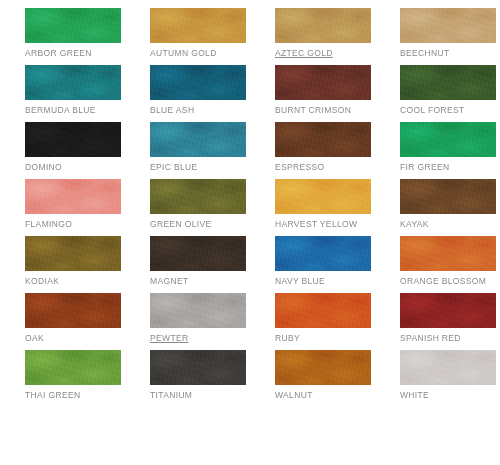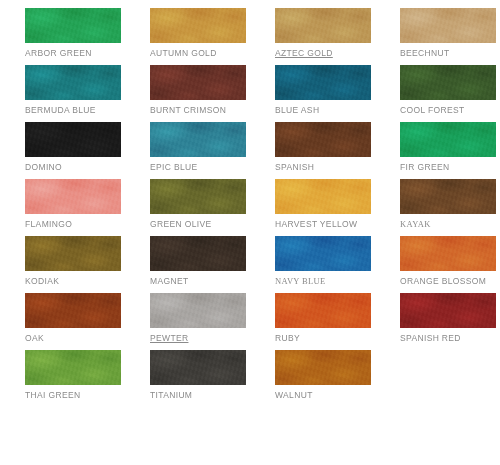--- a/index.html
+++ b/index.html
@@ -89,74 +89,74 @@
     </div>
     <div class="swatch-cell">
       <div class="swatch-chip" style="background-color: rgb(198, 164, 116);"></div>
       <div class="swatch-label" style="color: rgb(138, 138, 138);">BEECHNUT</div>
     </div>
     <div class="swatch-cell">
       <div class="swatch-chip" style="background-color: rgb(26, 122, 126);"></div>
       <div class="swatch-label" style="color: rgb(138, 138, 138);">BERMUDA BLUE</div>
     </div>
     <div class="swatch-cell">
+      <div class="swatch-chip" style="background-color: rgb(19, 95, 120);"></div>
+      <div class="swatch-label" style="color: rgb(138, 138, 138);">BLUE ASH</div>
+    </div>
+    <div class="swatch-cell">
       <div class="swatch-chip" style="background-color: rgb(106, 50, 40);"></div>
       <div class="swatch-label" style="color: rgb(138, 138, 138);">BURNT CRIMSON</div>
-    </div>
-    <div class="swatch-cell">
-      <div class="swatch-chip" style="background-color: rgb(19, 95, 120);"></div>
-      <div class="swatch-label" style="color: rgb(138, 138, 138);">BLUE ASH</div>
     </div>
     <div class="swatch-cell">
       <div class="swatch-chip" style="background-color: rgb(58, 90, 42);"></div>
       <div class="swatch-label" style="color: rgb(138, 138, 138);">COOL FOREST</div>
     </div>
     <div class="swatch-cell">
       <div class="swatch-chip" style="background-color: rgb(26, 26, 26);"></div>
       <div class="swatch-label" style="color: rgb(138, 138, 138); text-align: right;">DOMINO</div>
     </div>
     <div class="swatch-cell">
       <div class="swatch-chip" style="background-color: rgb(46, 130, 150);"></div>
       <div class="swatch-label" style="color: rgb(138, 138, 138);">EPIC BLUE</div>
     </div>
     <div class="swatch-cell">
       <div class="swatch-chip" style="background-color: rgb(102, 58, 32);"></div>
-      <div class="swatch-label" style="color: rgb(138, 138, 138);">SPANISH</div>
+      <div class="swatch-label" style="color: rgb(138, 138, 138);">ESPRESSO</div>
     </div>
     <div class="swatch-cell">
       <div class="swatch-chip" style="background-color: rgb(24, 160, 90);"></div>
       <div class="swatch-label" style="color: rgb(138, 138, 138);">FIR GREEN</div>
     </div>
     <div class="swatch-cell">
       <div class="swatch-chip" style="background-color: rgb(233, 144, 134);"></div>
       <div class="swatch-label" style="color: rgb(138, 138, 138);">FLAMINGO</div>
     </div>
     <div class="swatch-cell">
       <div class="swatch-chip" style="background-color: rgb(103, 104, 43);"></div>
       <div class="swatch-label" style="color: rgb(138, 138, 138);">GREEN OLIVE</div>
     </div>
     <div class="swatch-cell">
       <div class="swatch-chip" style="background-color: rgb(226, 169, 58);"></div>
       <div class="swatch-label" style="color: rgb(138, 138, 138);">HARVEST YELLOW</div>
     </div>
     <div class="swatch-cell">
       <div class="swatch-chip" style="background-color: rgb(107, 70, 38);"></div>
-      <div class="swatch-label" style="color: rgb(138, 138, 138); font-family: Liberation Serif, serif;">KAYAK</div>
+      <div class="swatch-label" style="color: rgb(138, 138, 138);">KAYAK</div>
     </div>
     <div class="swatch-cell">
       <div class="swatch-chip" style="background-color: rgb(122, 99, 36);"></div>
       <div class="swatch-label" style="color: rgb(138, 138, 138);">KODIAK</div>
     </div>
     <div class="swatch-cell">
       <div class="swatch-chip" style="background-color: rgb(58, 46, 37);"></div>
       <div class="swatch-label" style="color: rgb(138, 138, 138);">MAGNET</div>
     </div>
     <div class="swatch-cell">
       <div class="swatch-chip" style="background-color: rgb(29, 106, 168);"></div>
-      <div class="swatch-label" style="color: rgb(138, 138, 138); font-family: Liberation Serif, serif;">NAVY BLUE</div>
+      <div class="swatch-label" style="color: rgb(138, 138, 138);">NAVY BLUE</div>
     </div>
     <div class="swatch-cell">
       <div class="swatch-chip" style="background-color: rgb(210, 104, 42);"></div>
       <div class="swatch-label" style="color: rgb(138, 138, 138);">ORANGE BLOSSOM</div>
     </div>
     <div class="swatch-cell">
       <div class="swatch-chip" style="background-color: rgb(142, 60, 24);"></div>
       <div class="swatch-label" style="color: rgb(138, 138, 138);">OAK</div>
     </div>
     <div class="swatch-cell">
@@ -176,13 +176,17 @@
       <div class="swatch-label" style="color: rgb(138, 138, 138);">THAI GREEN</div>
     </div>
     <div class="swatch-cell">
       <div class="swatch-chip" style="background-color: rgb(62, 60, 56);"></div>
       <div class="swatch-label" style="color: rgb(138, 138, 138);">TITANIUM</div>
     </div>
     <div class="swatch-cell">
       <div class="swatch-chip" style="background-color: rgb(176, 100, 24);"></div>
       <div class="swatch-label" style="color: rgb(138, 138, 138);">WALNUT</div>
     </div>
+    <div class="swatch-cell">
+      <div class="swatch-chip" style="background-color: rgb(207, 202, 199);"></div>
+      <div class="swatch-label" style="color: rgb(138, 138, 138);">WHITE</div>
+    </div>
   </div>
 
 </body></html>

